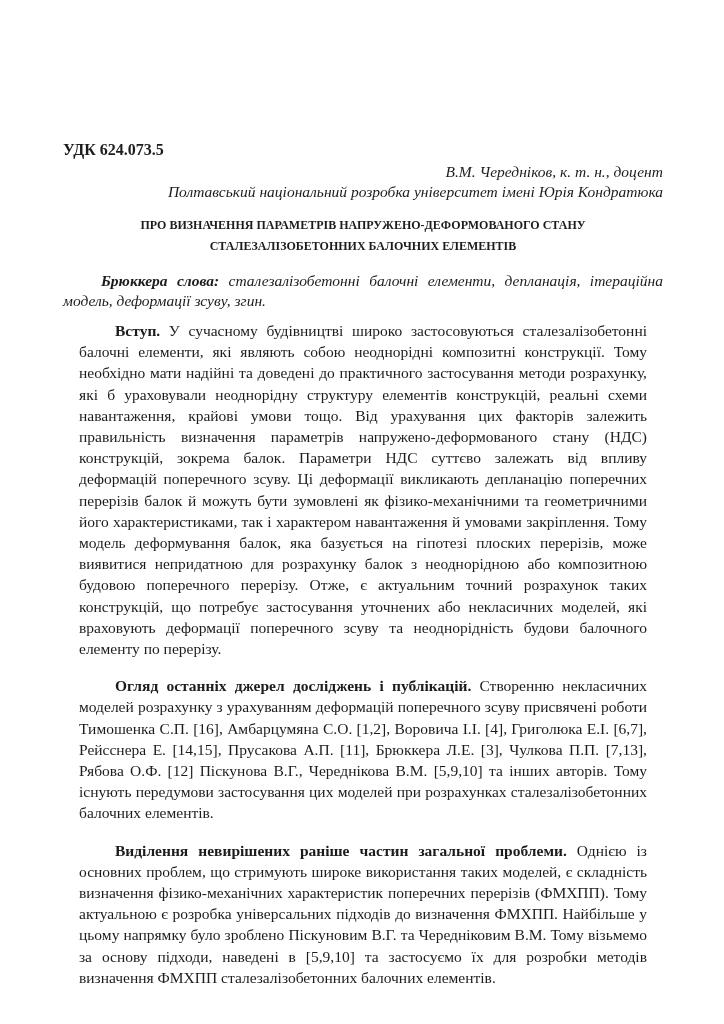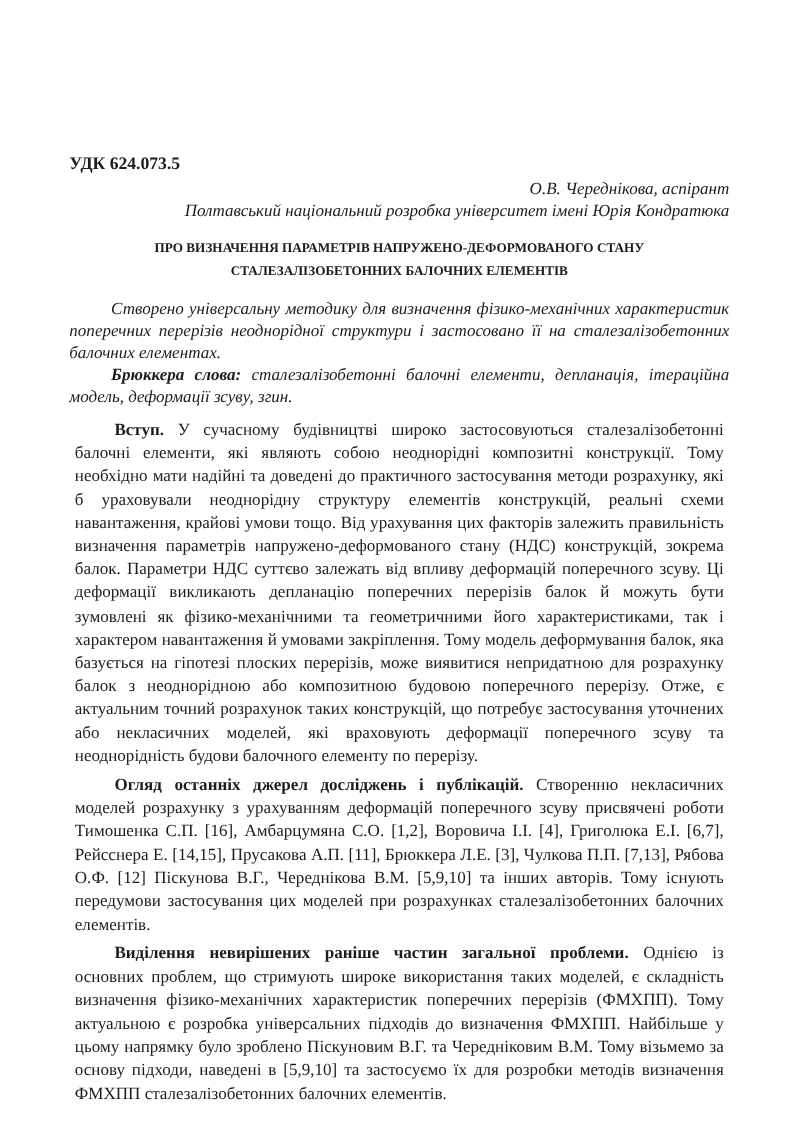--- a/index.html
+++ b/index.html
@@ -46,48 +46,47 @@
     margin: 0;
     font-style: italic;
     text-align: justify;
     text-indent: 38px;
     line-height: 20px;
   }
   .kw-label {
     font-weight: bold;
   }
   .body-block p {
-    margin: 5px;
+    margin: 16px;
     text-align: justify;
     text-indent: 36px;
     line-height: 21.2px;
   }
   .body-block p.first {
     margin-top: 9px;
   }
   .section-heading {
     font-weight: bold;
   }
 </style>
 </head>
 <body>
 
 <div class="page">
 
   <p class="udc">УДК 624.073.5</p>
 
   <div class="authors">
-    <p>О.В. Череднікова, аспірант</p>
+    <p>В.М. Чередніков, к. т. н., доцент</p>
     <p>Полтавський національний розробка університет імені Юрія Кондратюка</p>
   </div>
 
   <h1 class="title">ПРО ВИЗНАЧЕННЯ ПАРАМЕТРІВ НАПРУЖЕНО-ДЕФОРМОВАНОГО СТАНУ СТАЛЕЗАЛІЗОБЕТОННИХ БАЛОЧНИХ ЕЛЕМЕНТІВ</h1>
 
   <div class="abstract-block">
-    <p>Створено універсальну методику для визначення фізико-механічних характеристик поперечних перерізів неоднорідної структури і застосовано її на сталезалізобетонних балочних елементах.</p>
     <p><span class="kw-label">Брюккера слова:</span><span> сталезалізобетонні балочні елементи, депланація, ітераційна модель, деформації зсуву, згин.</span></p>
   </div>
 
   <div class="body-block">
     <p class="first"><span class="section-heading">Вступ.</span><span> У сучасному будівництві широко застосовуються сталезалізобетонні балочні елементи, які являють собою неоднорідні композитні конструкції. Тому необхідно мати надійні та доведені до практичного застосування методи розрахунку, які б ураховували неоднорідну структуру елементів конструкцій, реальні схеми навантаження, крайові умови тощо. Від урахування цих факторів залежить правильність визначення параметрів напружено-деформованого стану (НДС) конструкцій, зокрема балок. Параметри НДС суттєво залежать від впливу деформацій поперечного зсуву. Ці деформації викликають депланацію поперечних перерізів балок й можуть бути зумовлені як фізико-механічними та геометричними його характеристиками, так і характером навантаження й умовами закріплення. Тому модель деформування балок, яка базується на гіпотезі плоских перерізів, може виявитися непридатною для розрахунку балок з неоднорідною або композитною будовою поперечного перерізу. Отже, є актуальним точний розрахунок таких конструкцій, що потребує застосування уточнених або некласичних моделей, які враховують деформації поперечного зсуву та неоднорідність будови балочного елементу по перерізу.</span></p>
 
     <p><span class="section-heading">Огляд останніх джерел досліджень і публікацій.</span><span> Створенню некласичних моделей розрахунку з урахуванням деформацій поперечного зсуву присвячені роботи Тимошенка С.П. [16], Амбарцумяна С.О. [1,2], Воровича І.І. [4], Григолюка Е.І. [6,7], Рейсснера Е. [14,15], Прусакова А.П. [11], Брюккера Л.Е. [3], Чулкова П.П. [7,13], Рябова О.Ф. [12] Піскунова В.Г., Череднікова В.М. [5,9,10] та інших авторів. Тому існують передумови застосування цих моделей при розрахунках сталезалізобетонних балочних елементів.</span></p>
 
     <p><span class="section-heading">Виділення невирішених раніше частин загальної проблеми.</span><span> Однією із основних проблем, що стримують широке використання таких моделей, є складність визначення фізико-механічних характеристик поперечних перерізів (ФМХПП). Тому актуальною є розробка універсальних підходів до визначення ФМХПП. Найбільше у цьому напрямку було зроблено Піскуновим В.Г. та Чередніковим В.М. Тому візьмемо за основу підходи, наведені в [5,9,10] та застосуємо їх для розробки методів визначення ФМХПП сталезалізобетонних балочних елементів.</span></p>
   </div>

